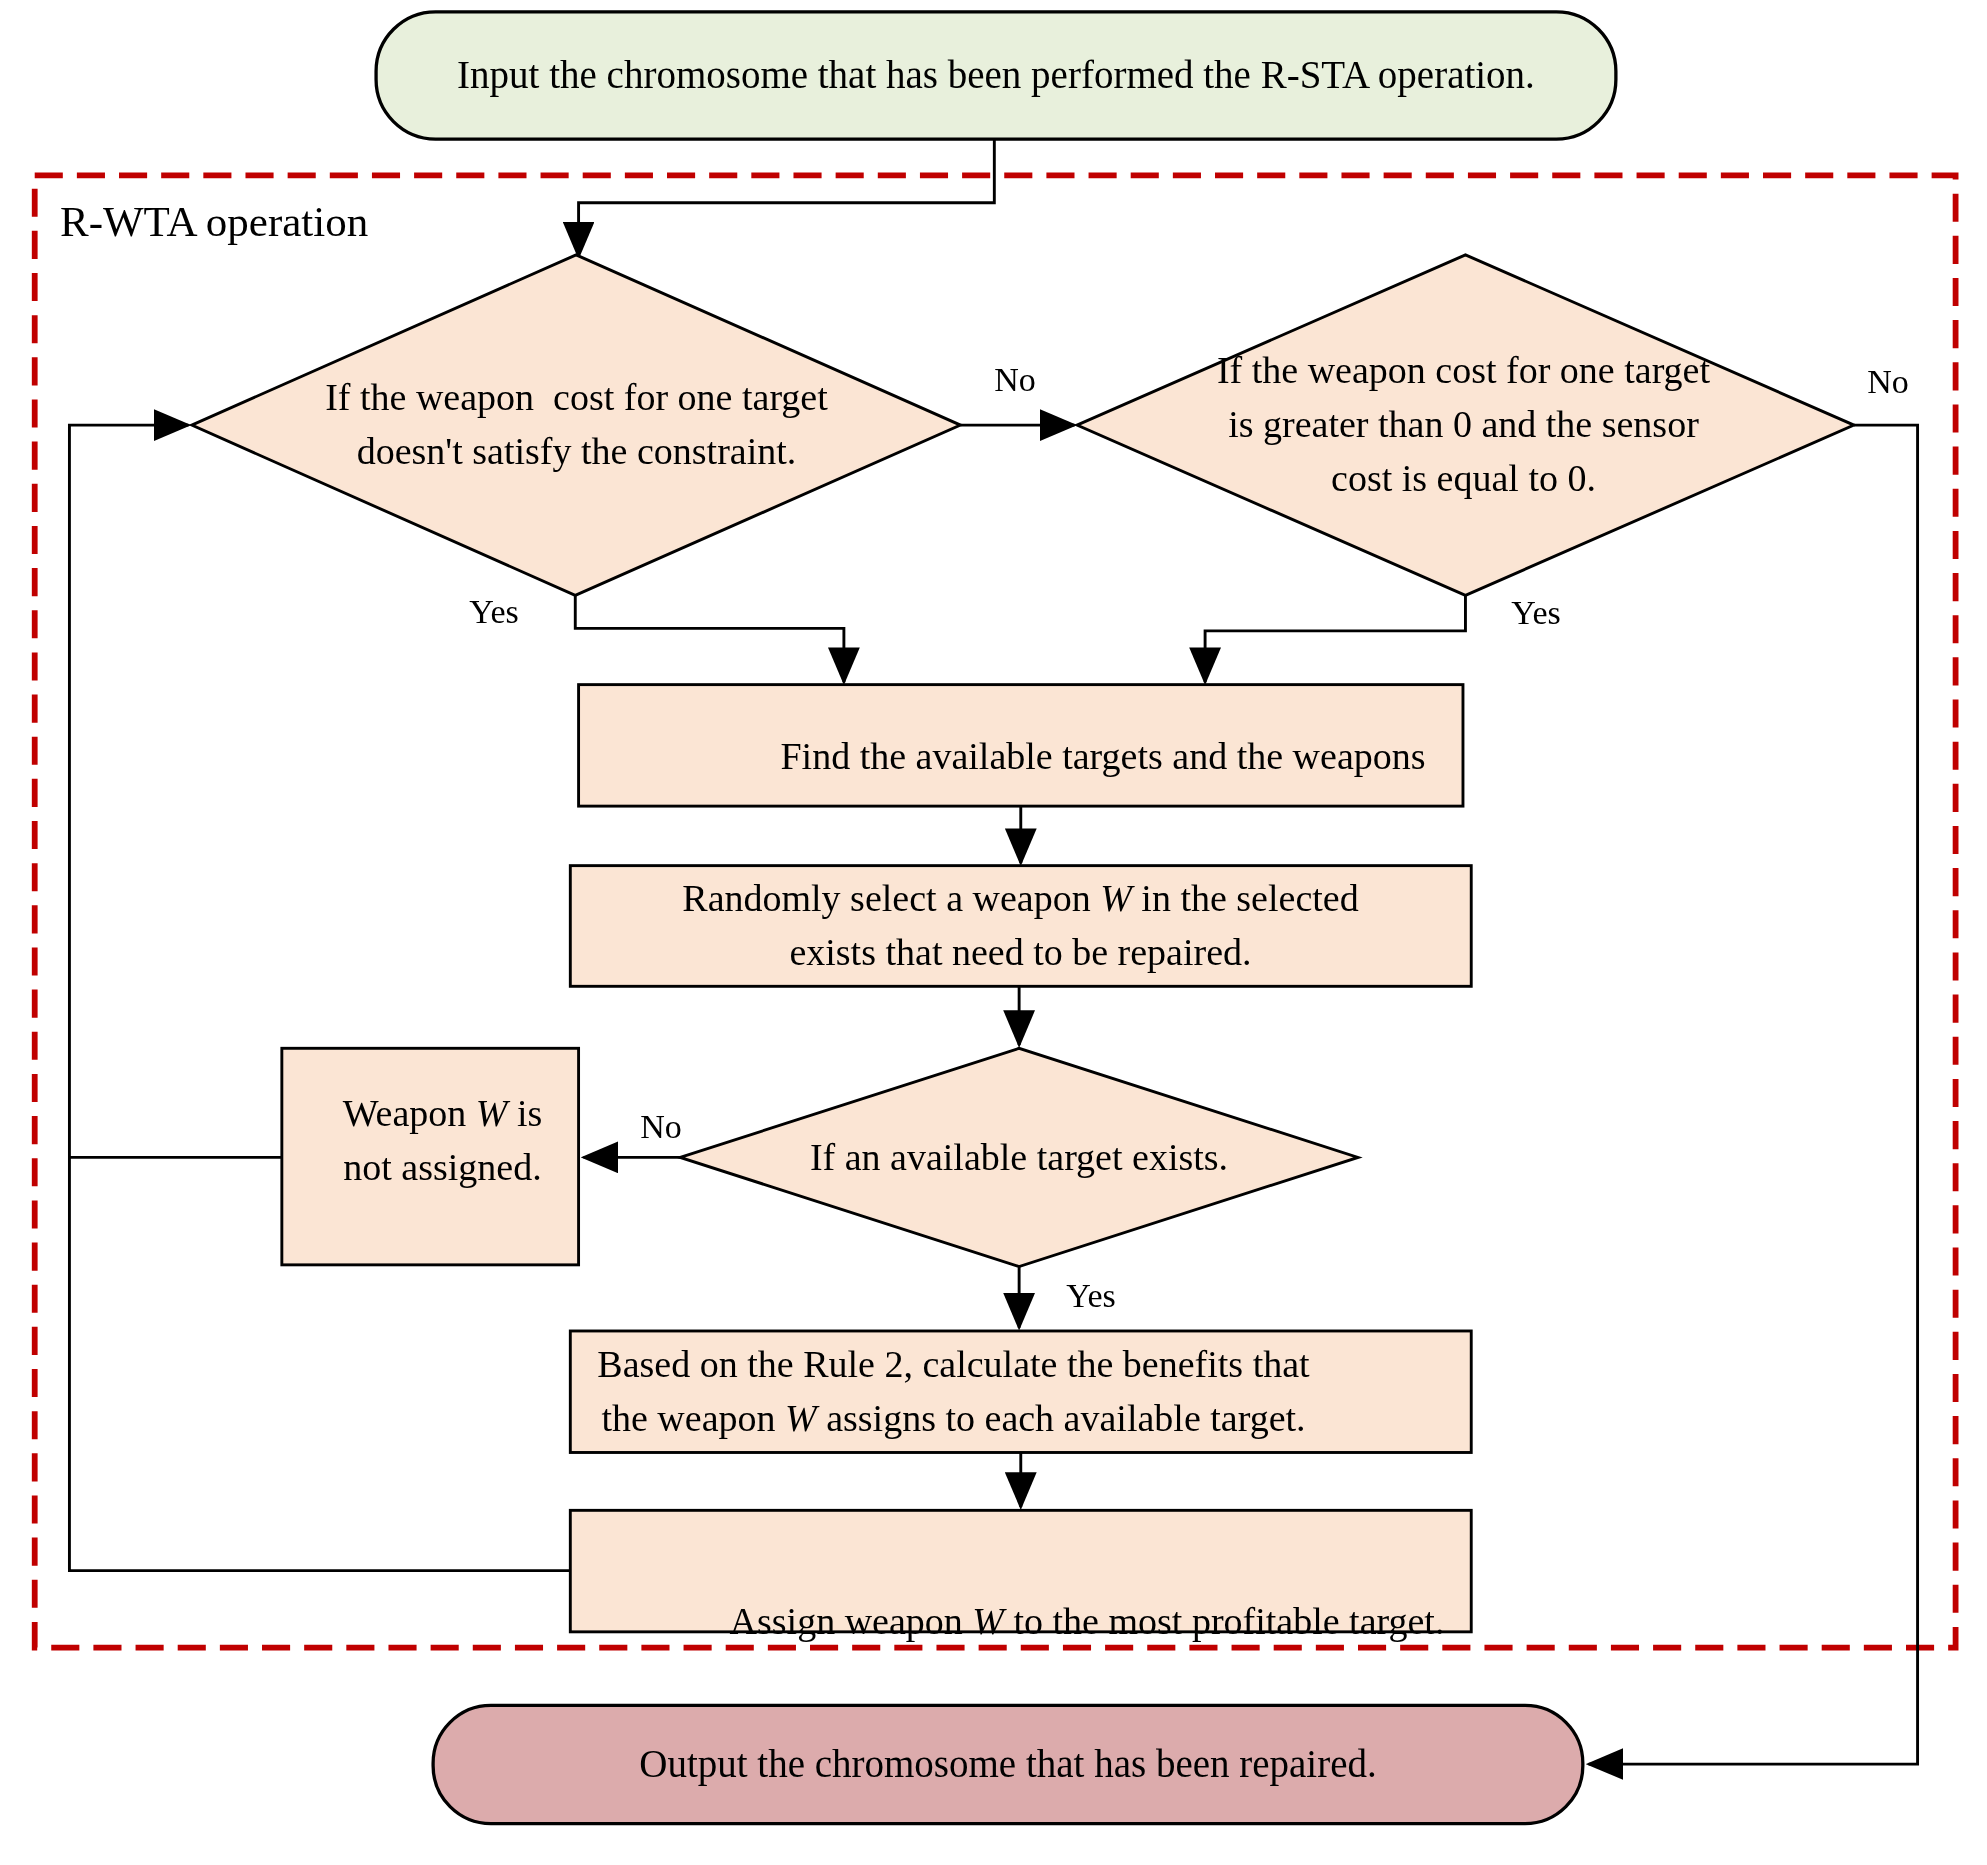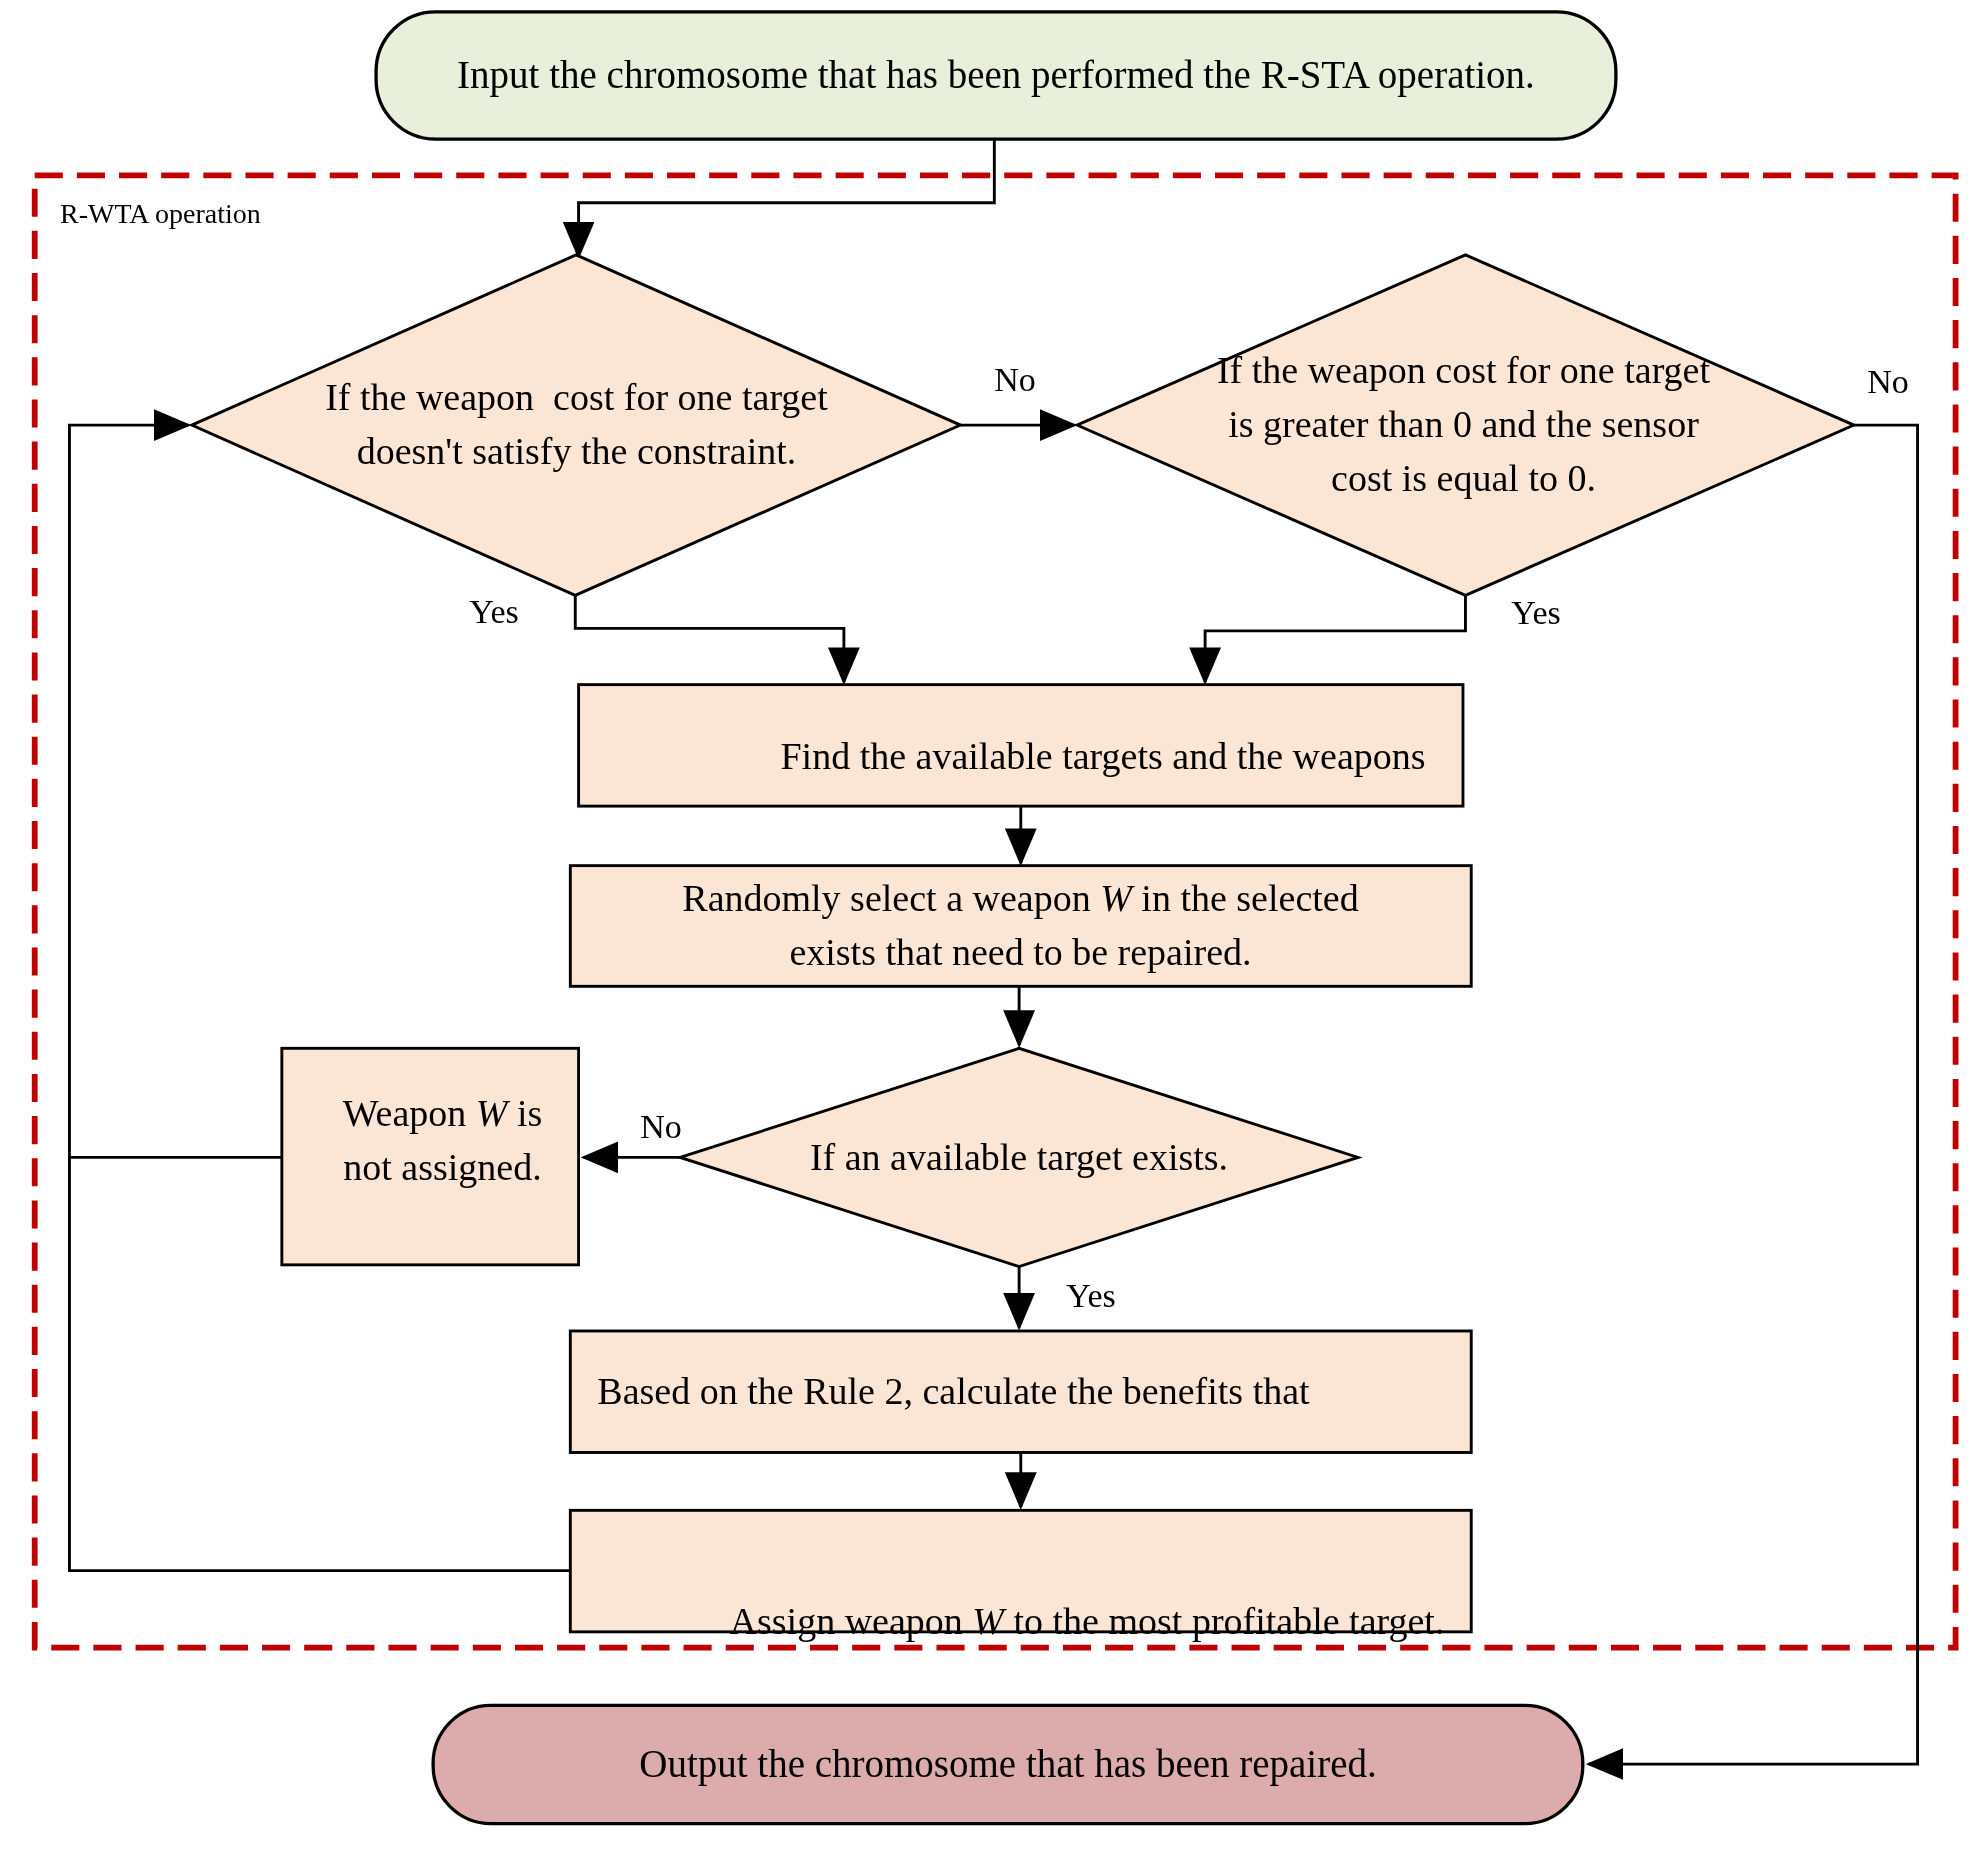--- a/index.html
+++ b/index.html
@@ -21,21 +21,21 @@
   .node-text span{display:block;}
   .terminal-text{font-size:39px;}
   .edge-label{
     position:absolute;
     transform:translate(-50%,-50%);
     font-size:34px;line-height:1;
     white-space:nowrap;
   }
   .region-label{
     position:absolute;
-    font-size:28px;line-height:1;
+    font-size:43px;line-height:1;
     white-space:nowrap;
   }
   i{font-style:italic;}
 </style>
 </head>
 <body>
 
 <div id="canvas">
 
   <svg id="wires" viewBox="0 0 2404 2257" xmlns="http://www.w3.org/2000/svg">
@@ -106,20 +106,21 @@
     <span>If an available target exists.</span>
   </div>
 
   <div class="node-text" style="left:294px;top:1048px;width:297px;height:185px;">
     <span>Weapon <i>W</i> is</span>
     <span>not assigned.</span>
   </div>
 
   <div class="node-text" style="left:570px;top:1331px;width:767px;height:122px;">
     <span>Based on the Rule 2, calculate the benefits that</span>
+    <span>the weapon <i>W</i> assigns to each available target.</span>
   </div>
 
   <div class="node-text" style="left:570px;top:1561px;width:1034px;height:122px;">
     <span>Assign weapon <i>W</i> to the most profitable target.</span>
   </div>
 
   <div class="node-text terminal-text" style="left:433px;top:1705px;width:1150px;height:118px;">
     <span>Output the chromosome that has been repaired.</span>
   </div>
 

